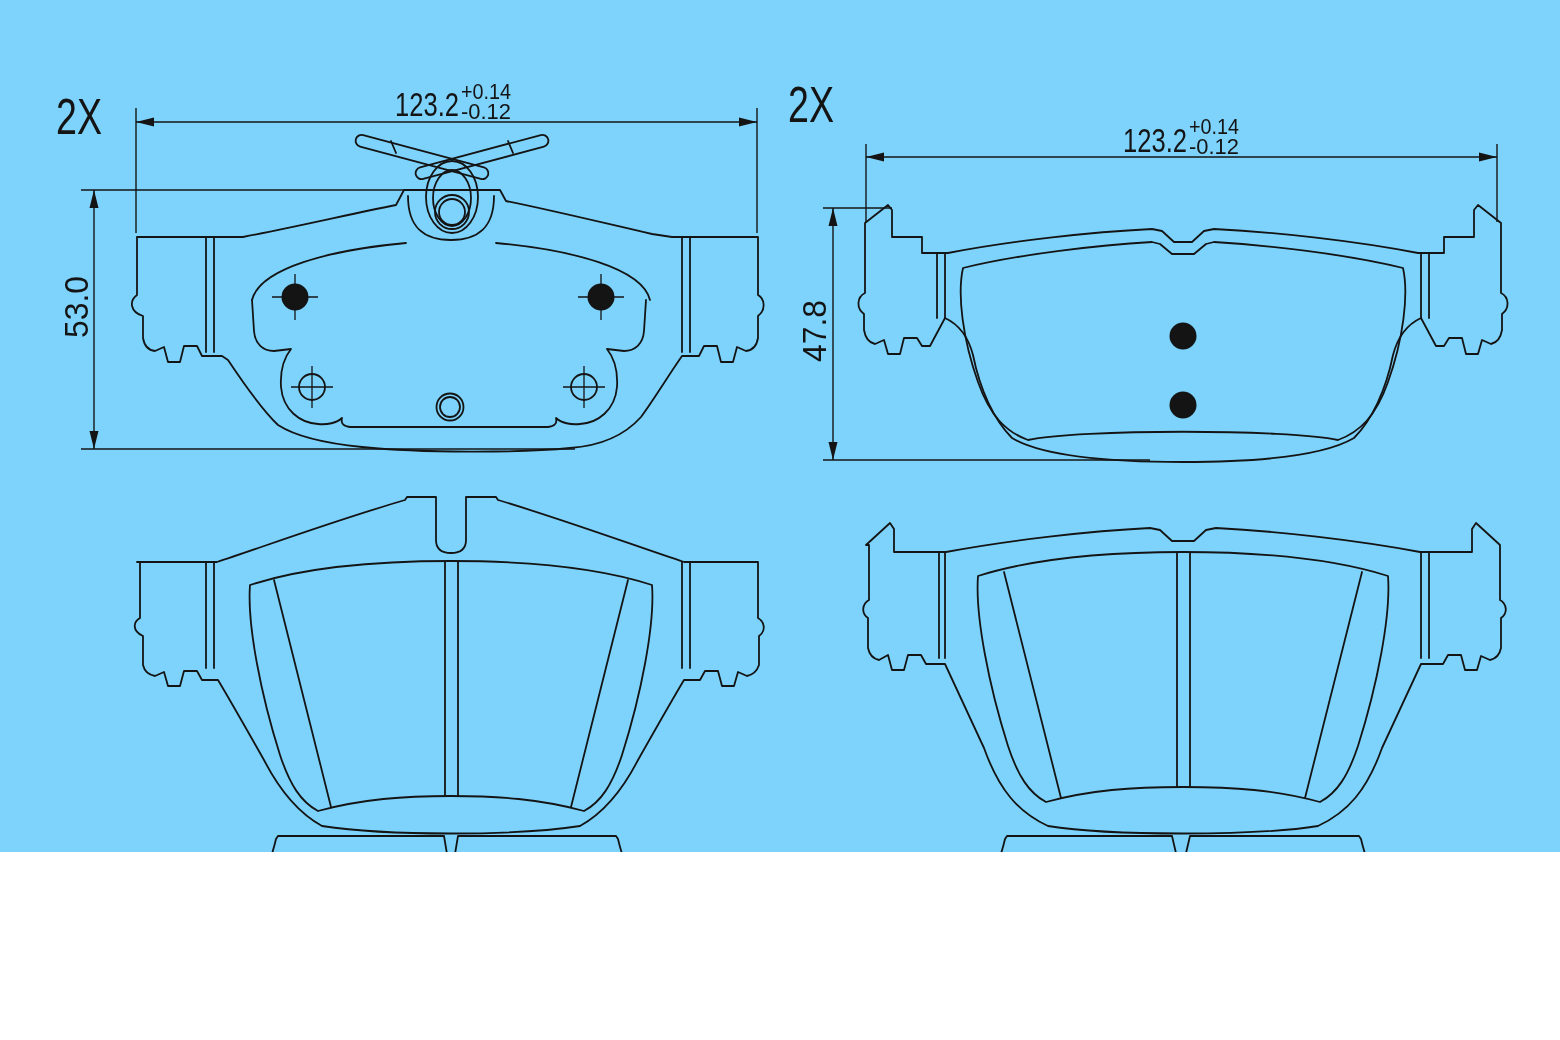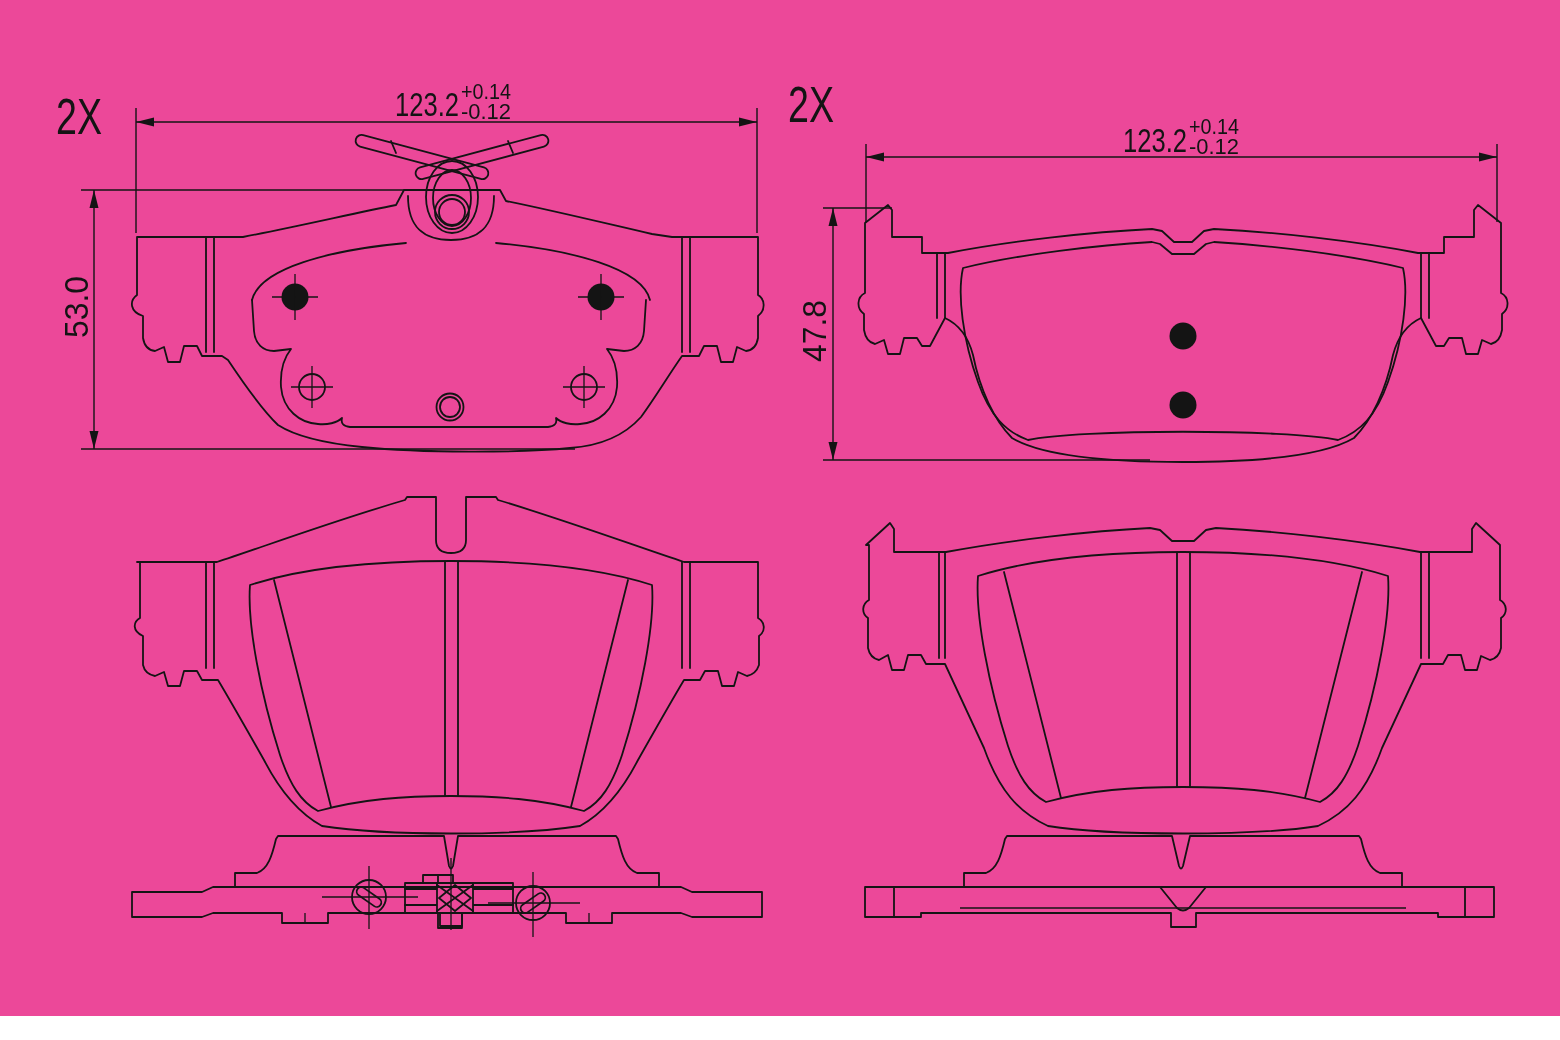--- a/index.html
+++ b/index.html
@@ -1,16 +1,16 @@
 <!DOCTYPE html>
 <html><head>
 <meta charset="utf-8">
 <style>
   html,body{margin:0;padding:0;background:#fff;}
-  .canvas{position:relative;width:1560px;height:1016px;background:#ec4899;overflow:hidden;}
+  .canvas{position:relative;width:1560px;height:852px;background:#7dd3fc;overflow:hidden;}
   svg{display:block;}
   svg text{font-family:"Liberation Sans","DejaVu Sans",sans-serif;fill:#141414;}
   .ln{fill:none;stroke:#141414;stroke-width:1.8;stroke-linecap:round;stroke-linejoin:round;}
   .thin{fill:none;stroke:#141414;stroke-width:1.3;stroke-linecap:butt;}
   .dim{fill:none;stroke:#141414;stroke-width:1.4;stroke-linecap:butt;}
   .solid{fill:#141414;stroke:none;}
   .dimtext{font-size:33px;}
   .toltext{font-size:22px;}
   .qtytext{font-size:50px;}
 </style>

